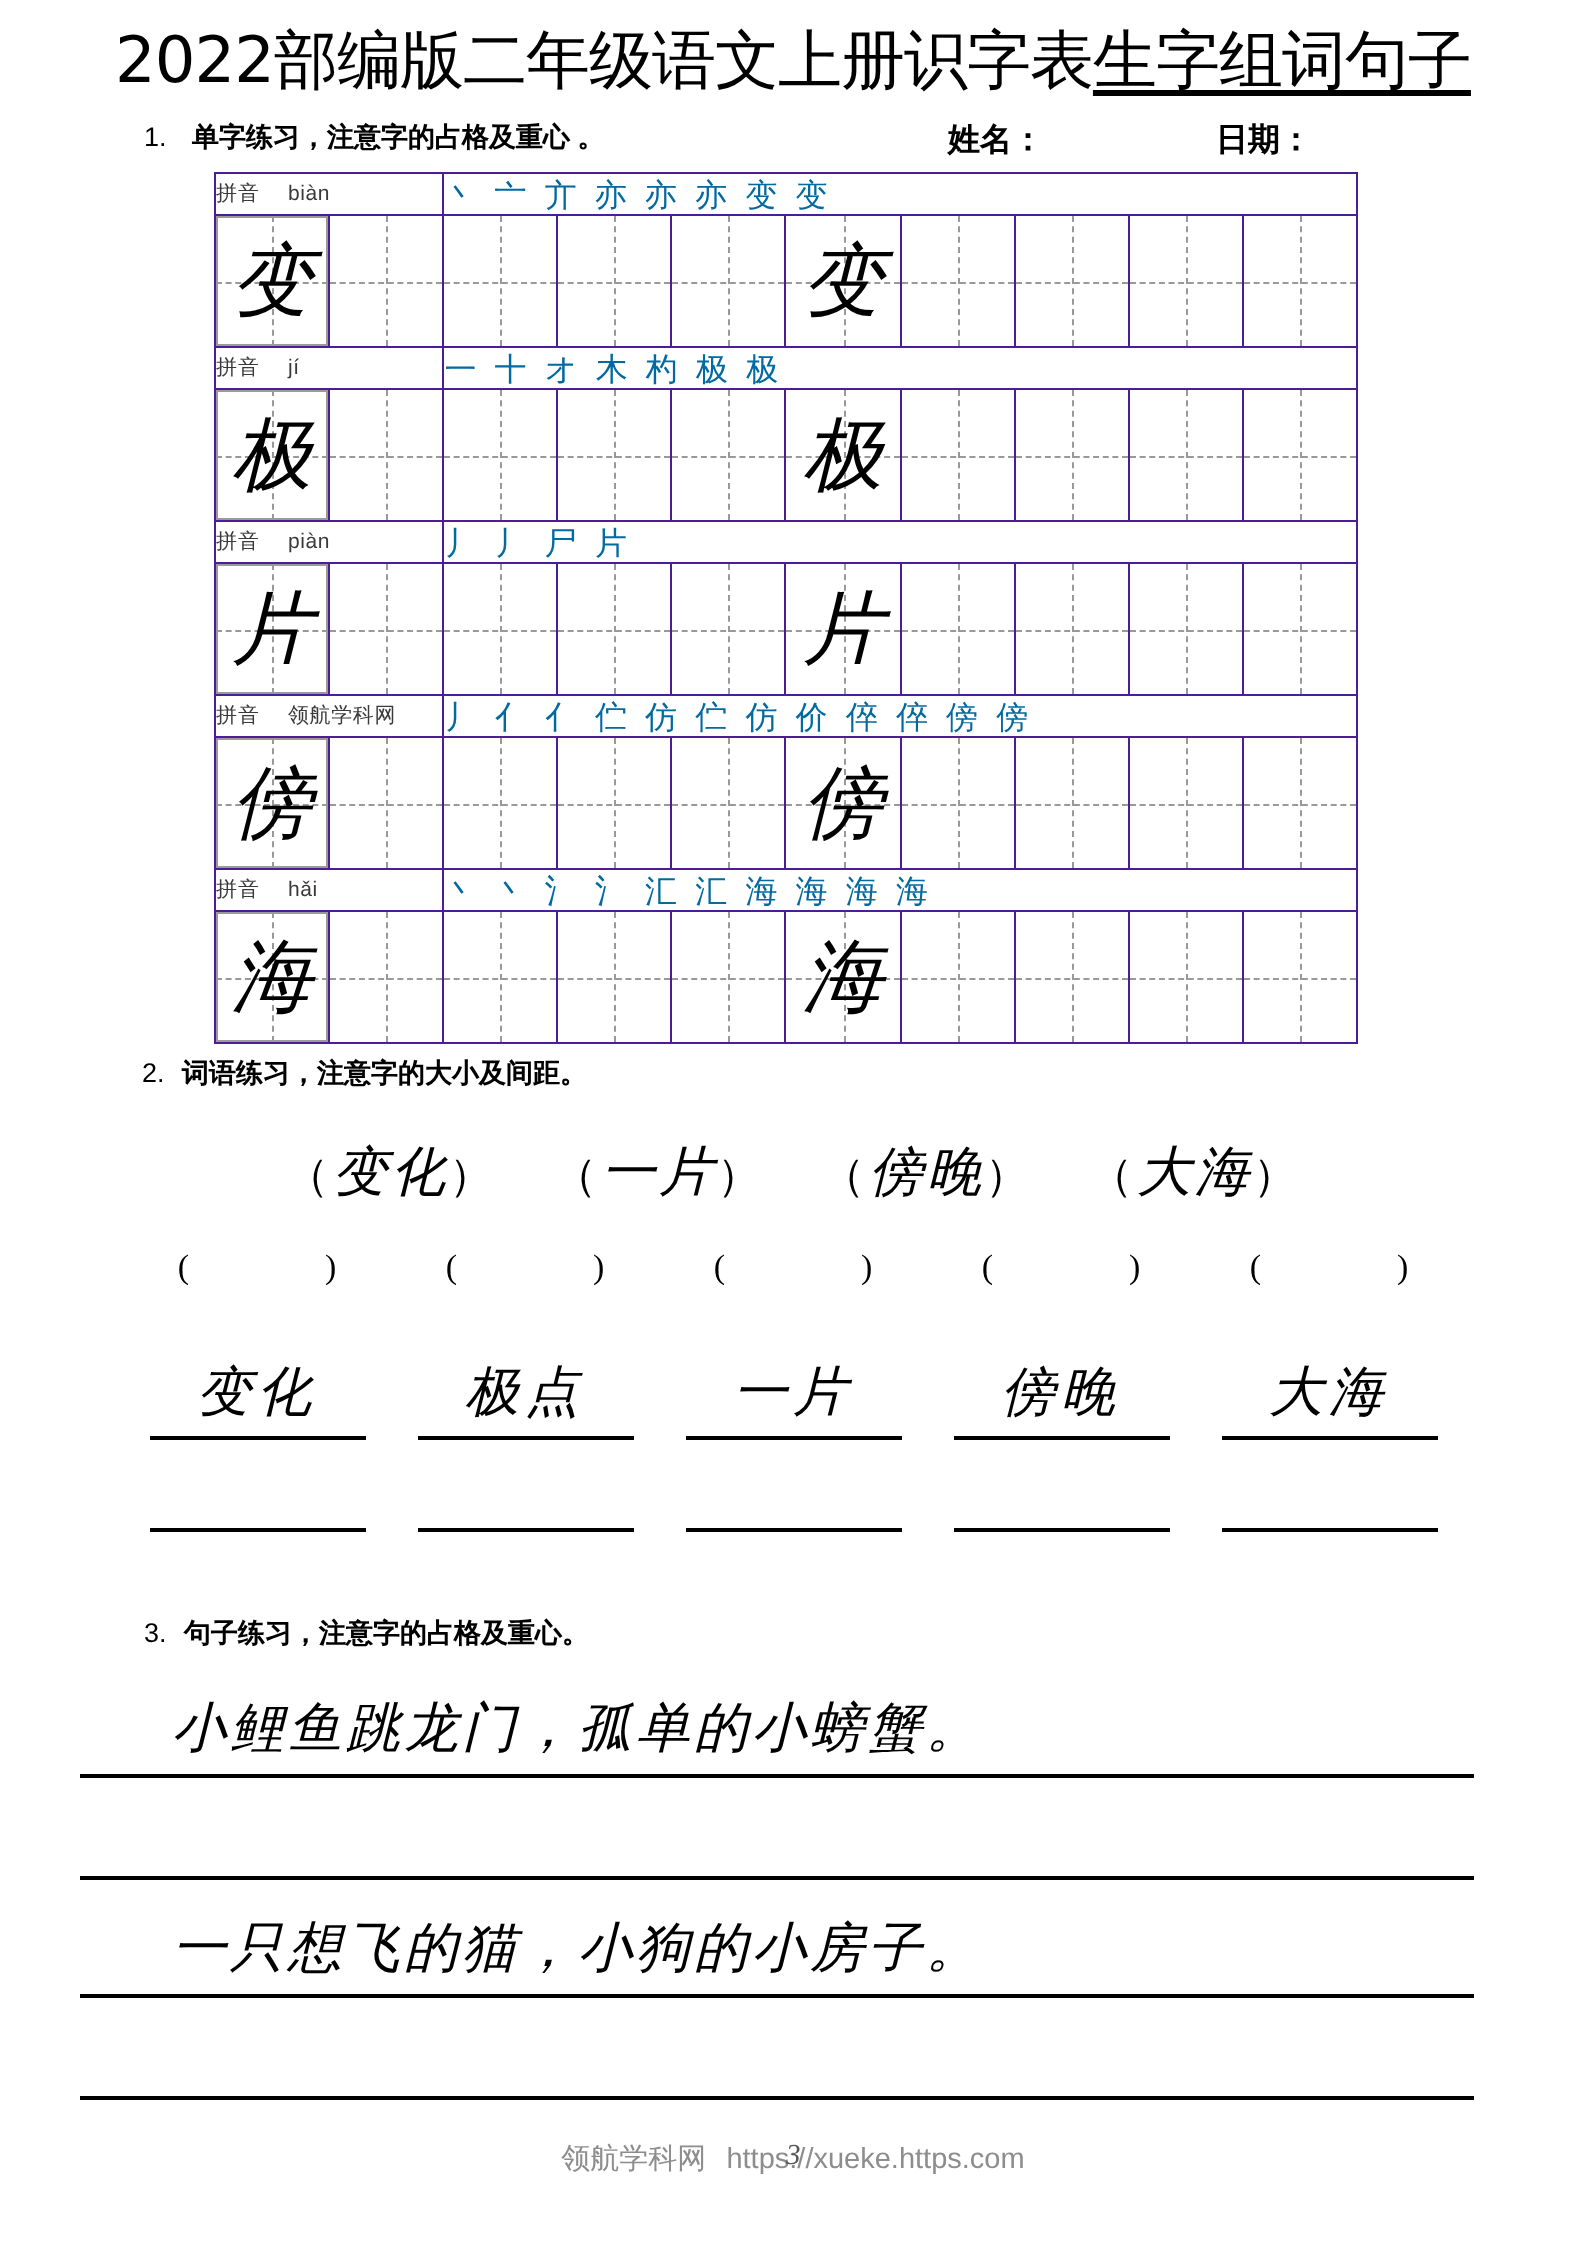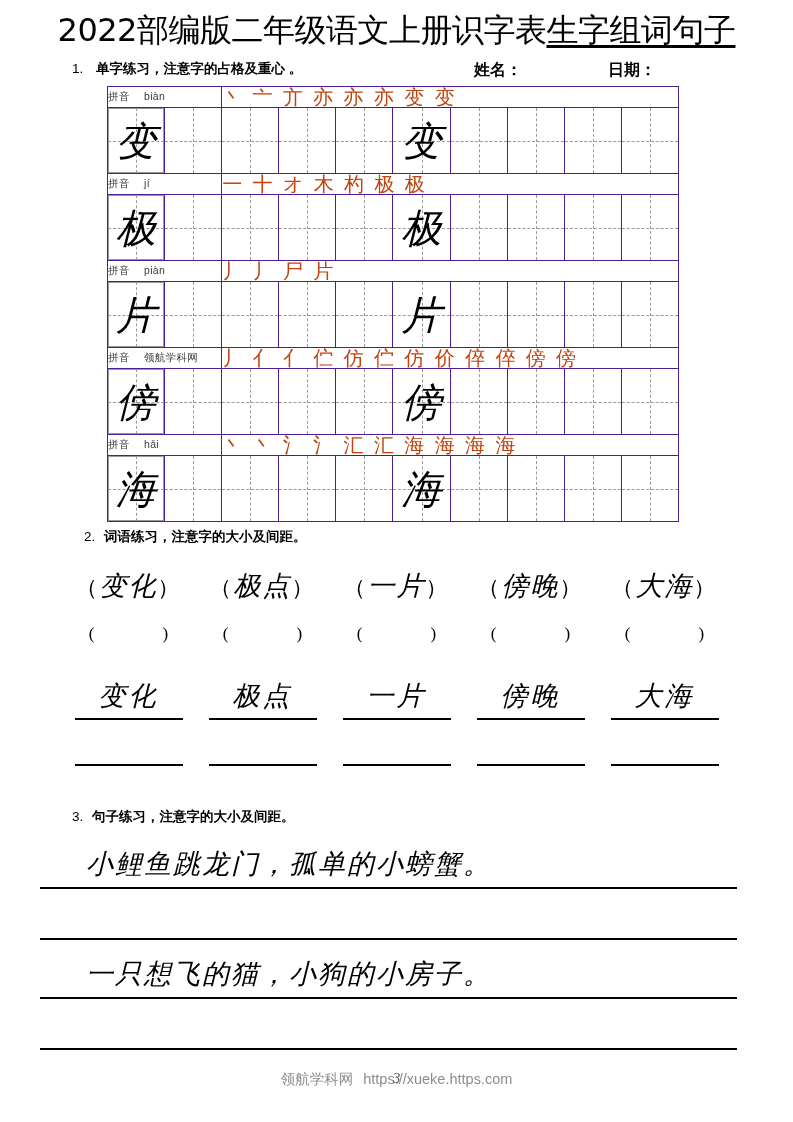--- a/index.html
+++ b/index.html
@@ -62,22 +62,22 @@
   .py-label {
     font-size: 10.5px;
     color: #3a3a3a;
     padding-left: 6px;
     white-space: nowrap;
     font-family: "Liberation Sans", sans-serif;
   }
   .py-label .lbl { letter-spacing: 0.5px; }
   .py-label .val { margin-left: 14px; letter-spacing: 0.3px; }
   .stroke-cell {
-    font-size: 20px;
-    color: #c2410c;
+    font-size: 16px;
+    color: #0369a1;
     padding-left: 5px;
     white-space: nowrap;
     font-family: "DejaVu Sans", "Liberation Sans", sans-serif;
     line-height: 19px;
     letter-spacing: 2px;
     overflow: hidden;
   }
 
   
   .wr-row td { height: 66px; position: relative; }
@@ -418,31 +418,28 @@
         <td>
           <div class="cellbox"></div>
         </td>
         <td>
           <div class="cellbox"></div>
         </td>
       </tr>
     </tbody>
 </table>
 
-<div class="sec" style="top:528px; left:84px;">
+<div class="sec" style="top:528px; left:71px;">
   <span class="num">2.</span>
   <span style="margin-left:5px">词语练习，注意字的大小及间距。</span>
 </div>
 
 <div class="words-row" id="words-parens" style="top:568px;">
     <div class="word-slot">
       <div class="word-cn"><span class="paren">（</span><span>变化</span><span class="paren">）</span></div>
-    </div>
-    <div class="word-slot">
-      <div class="word-cn"><span class="paren">（</span><span>极点</span><span class="paren">）</span></div>
     </div>
     <div class="word-slot">
       <div class="word-cn"><span class="paren">（</span><span>一片</span><span class="paren">）</span></div>
     </div>
     <div class="word-slot">
       <div class="word-cn"><span class="paren">（</span><span>傍晚</span><span class="paren">）</span></div>
     </div>
     <div class="word-slot">
       <div class="word-cn"><span class="paren">（</span><span>大海</span><span class="paren">）</span></div>
     </div>
@@ -519,21 +516,21 @@
     <div class="word-slot">
       <div class="uline-only"></div>
     </div>
     <div class="word-slot">
       <div class="uline-only"></div>
     </div>
   </div>
 
 <div class="sec" style="top:808px; left:72px;">
   <span class="num">3.</span>
-  <span style="margin-left:5px">句子练习，注意字的大小及间距。</span>
+  <span style="margin-left:5px">句子练习，注意字的占格及重心。</span>
 </div>
 
 <div id="sentences-area">
     <div class="sent-block" style="top: 846px;">
       <div class="sent-text">小鲤鱼跳龙门，孤单的小螃蟹。</div>
       <div class="sent-line"></div>
     </div>
     <div class="sent-block" style="top: 938px;">
       <div class="sent-line"></div>
     </div>

